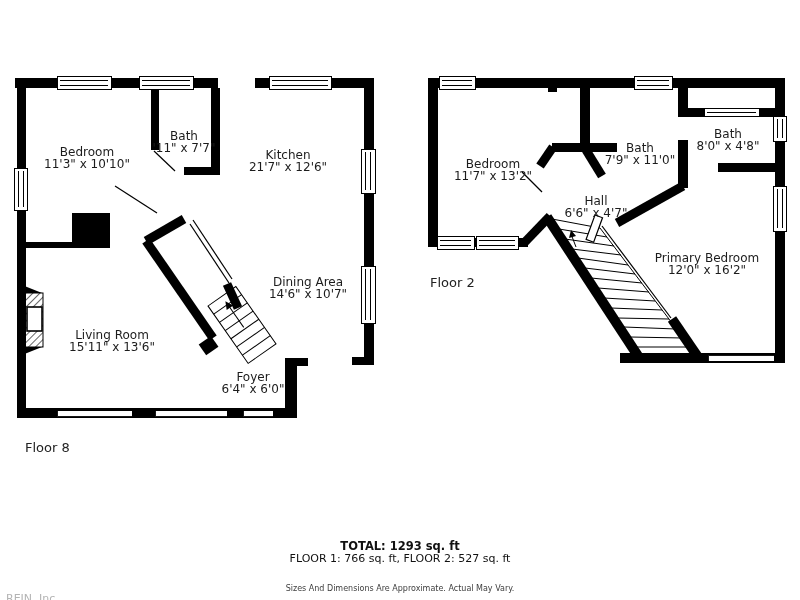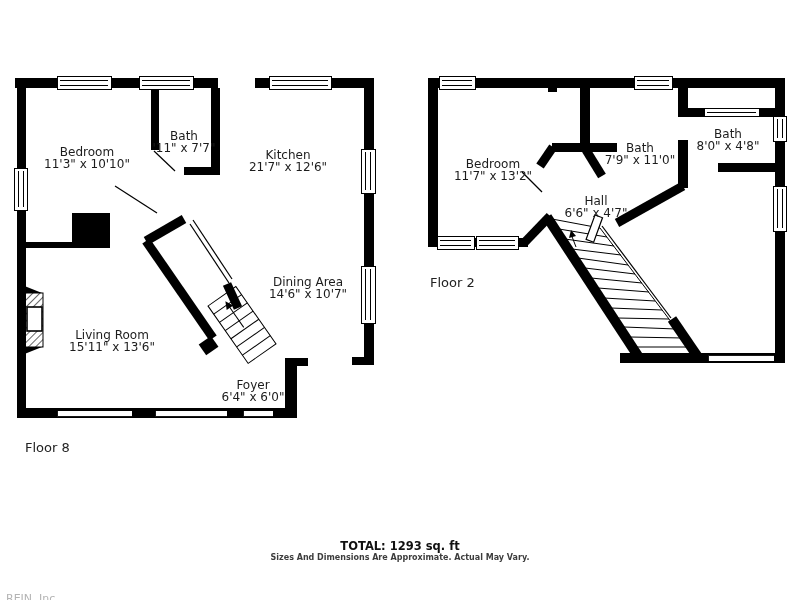--- a/index.html
+++ b/index.html
@@ -5,21 +5,21 @@
   html,body{margin:0;padding:0;background:#fff;}
   .canvas{position:relative;width:800px;height:600px;background:#fff;overflow:hidden;
           font-family:"DejaVu Sans","Liberation Sans",sans-serif;}
   .plan-svg{position:absolute;left:0;top:0;}
   .room-label{position:absolute;transform:translate(-50%,-50%);text-align:center;
               color:#1c1c1c;font-size:12px;line-height:11.5px;white-space:nowrap;}
   .floor-label{position:absolute;color:#222;font-size:13px;}
   .summary{position:absolute;left:0;right:0;top:541px;text-align:center;color:#111;}
   .summary .total{font-size:11.5px;font-weight:700;line-height:11.5px;}
   .summary .line{font-size:11px;line-height:11px;}
-  .summary .disclaimer{font-size:8px;font-weight:700;color:#3d3d3d;margin-top:0;}
+  .summary .disclaimer{font-size:8px;font-weight:400;color:#3d3d3d;margin-top:20px;}
   .watermark{position:absolute;left:6px;top:592px;font-size:11px;color:#b3b3b3;}
 </style>
 </head>
 <body>
 
 <div class="canvas">
 
   <svg class="plan-svg" width="800" height="600" viewBox="0 0 800 600">
     <defs>
       <pattern id="hatch" patternUnits="userSpaceOnUse" width="5" height="5" patternTransform="rotate(45)">
@@ -224,21 +224,21 @@
     <div>21'7" x 12'6"</div>
   </div>
   <div class="room-label" style="left:308px;top:288px">
     <div>Dining Area</div>
     <div>14'6" x 10'7"</div>
   </div>
   <div class="room-label" style="left:112px;top:341px">
     <div>Living Room</div>
     <div>15'11" x 13'6"</div>
   </div>
-  <div class="room-label" style="left:253px;top:391px">
+  <div class="room-label" style="left:253px;top:383px">
     <div>Foyer</div>
     <div>6'4" x 6'0"</div>
   </div>
   <div class="floor-label" style="left:25px;top:440px">Floor 8</div>
 
   <div class="room-label" style="left:493px;top:170px">
     <div>Bedroom</div>
     <div>11'7" x 13'2"</div>
   </div>
   <div class="room-label" style="left:640px;top:154px">
@@ -246,21 +246,26 @@
     <div>7'9" x 11'0"</div>
   </div>
   <div class="room-label" style="left:728px;top:140px">
     <div>Bath</div>
     <div>8'0" x 4'8"</div>
   </div>
   <div class="room-label" style="left:596px;top:207px">
     <div>Hall</div>
     <div>6'6" x 4'7"</div>
   </div>
+  <div class="room-label" style="left:707px;top:264px">
+    <div>Primary Bedroom</div>
+    <div>12'0" x 16'2"</div>
+  </div>
   <div class="floor-label" style="left:430px;top:275px">Floor 2</div>
 
   <div class="summary">
     <div class="total">TOTAL: 1293 sq. ft</div>
+    <div class="line">FLOOR 1: 766 sq. ft, FLOOR 2: 527 sq. ft</div>
     <div class="disclaimer">Sizes And Dimensions Are Approximate. Actual May Vary.</div>
   </div>
 
   <div class="watermark">REIN, Inc.</div>
 </div>
 
 </body></html>

